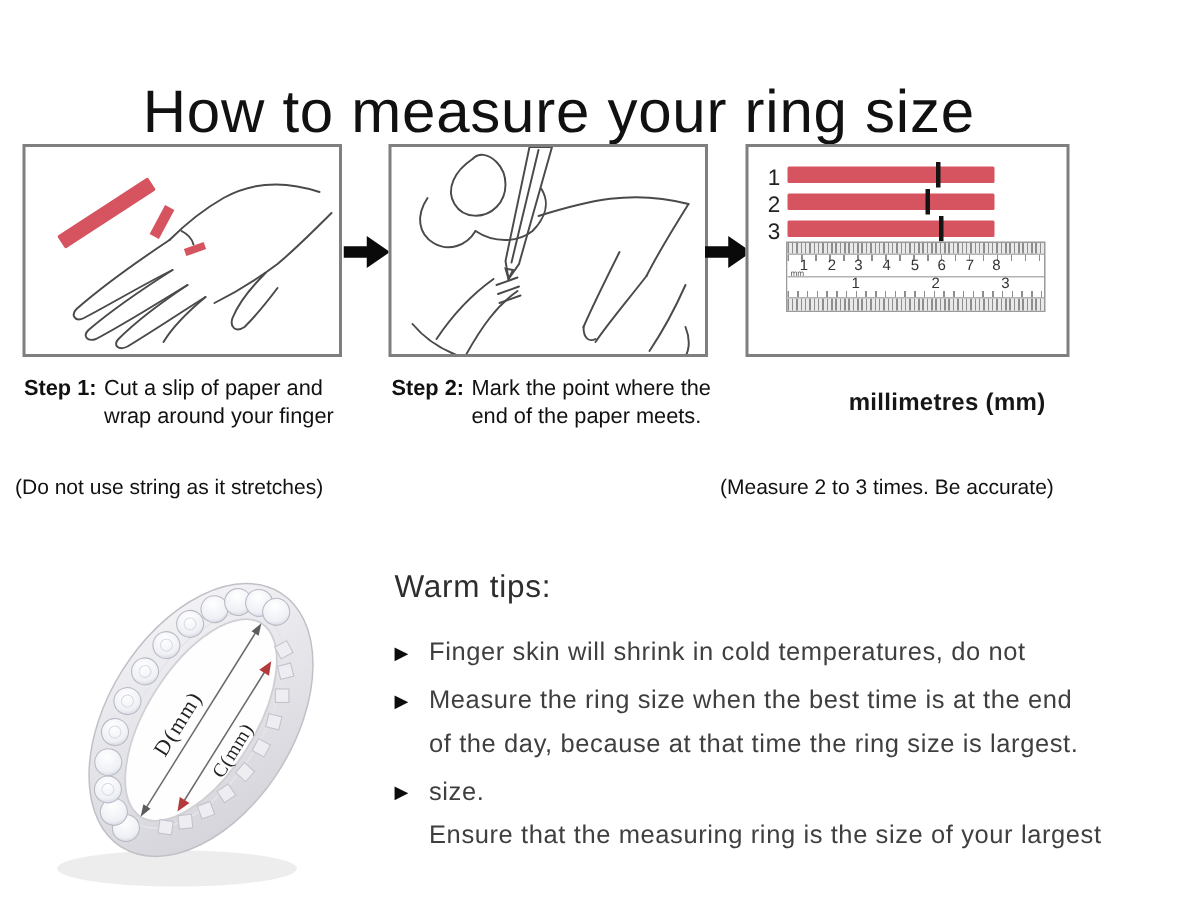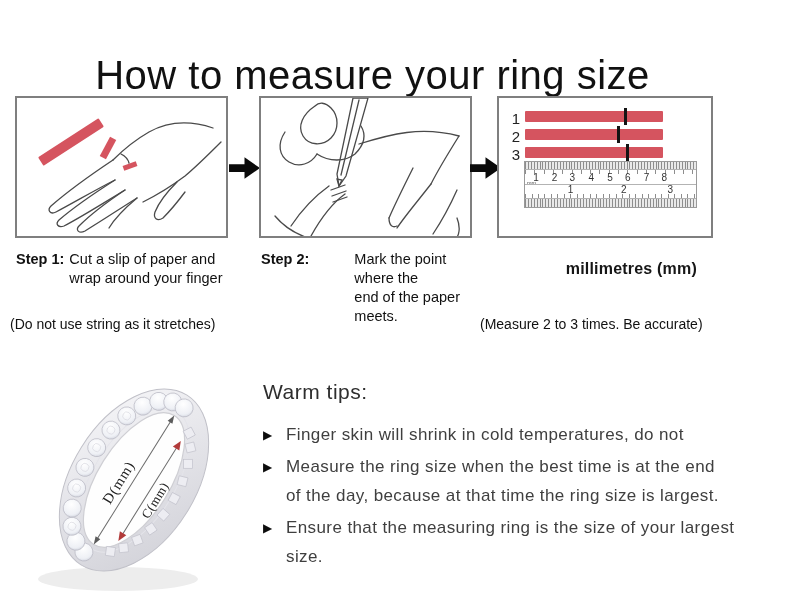--- a/index.html
+++ b/index.html
@@ -33,21 +33,21 @@
           background-size:100% 4px;background-repeat:no-repeat;background-position:bottom left;}
   .rnum{position:absolute;transform:translateX(-50%);font-size:10px;color:#333;top:3px;line-height:10px;}
   .row-in .rnum{top:0;}
   .mm-unit{position:absolute;left:2px;top:8px;font-size:5.5px;color:#555;transform:none;}
   .ruler-caption{position:absolute;left:0;top:114px;width:198px;text-align:right;
                  font-size:16px;font-weight:bold;color:#161616;letter-spacing:0.2px;margin-top:48px;}
 
   
   .caption{position:absolute;top:250px;display:flex;font-size:14.5px;line-height:19px;color:#111;}
   .caption .lbl{font-weight:bold;white-space:nowrap;margin-right:5px;}
-  .cap1{left:16px;width:220px;} .cap2{left:261px;width:220px;gap:40px;} .cap3{left:496px;width:230px;}
+  .cap1{left:16px;width:220px;} .cap2{left:261px;width:220px;} .cap3{left:496px;width:230px;}
   .ctext{text-align:left;} .ctext.center{}
   .note{position:absolute;font-size:14px;color:#111;white-space:nowrap;}
   .note1{left:10px;top:316px;width:225px;}
   .note3{left:480px;top:316px;width:250px;}
   .b{font-weight:bold;}
 
   
   .ring-fig{position:absolute;left:8px;top:372px;width:252px;height:230px;}
   .tips{position:absolute;left:263px;top:380px;width:520px;}
   .tips-heading{font-size:21px;color:#2e2e2e;letter-spacing:0.5px;margin:0 0 16px 0;font-weight:400;}
@@ -242,18 +242,18 @@
       <span class="tri">▶</span>
       <span>Finger skin will shrink in cold temperatures, do not</span>
     </div>
     <div class="tip">
       <span class="tri">▶</span>
       <span>Measure the ring size when the best time is at the end</span>
       <span>of the day, because at that time the ring size is largest.</span>
     </div>
     <div class="tip">
       <span class="tri">▶</span>
+      <span>size.</span>
       <span>Ensure that the measuring ring is the size of your largest</span>
-      <span>size.</span>
     </div>
   </div>
 
 </div>
 
 </body></html>

